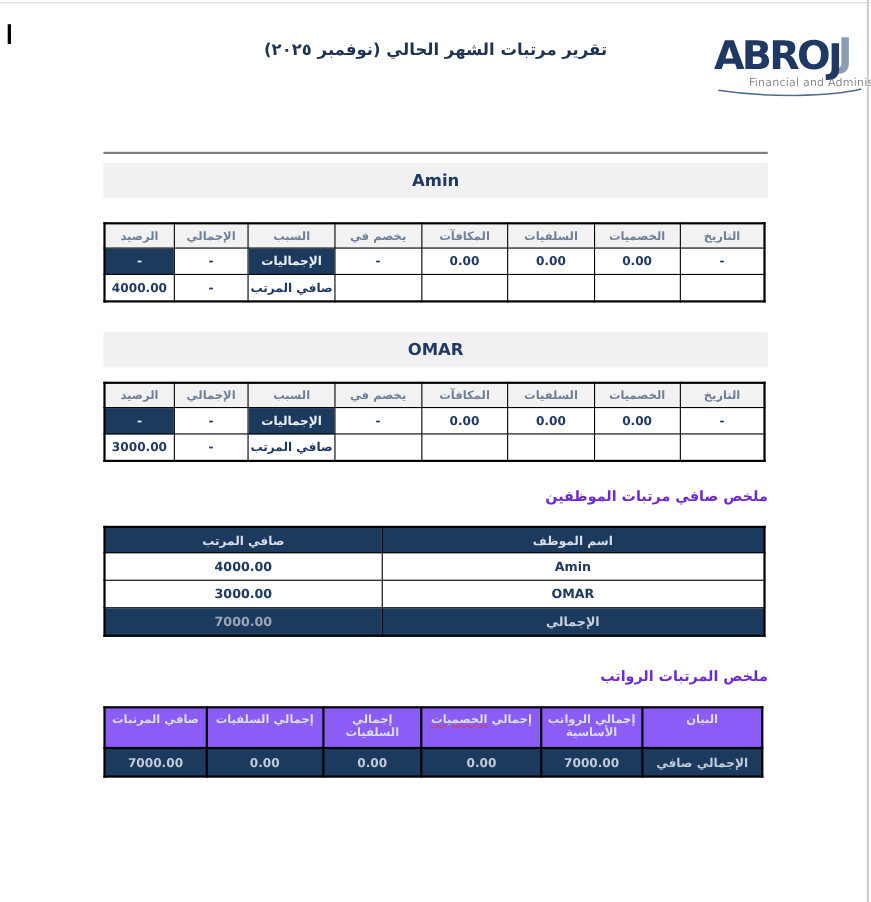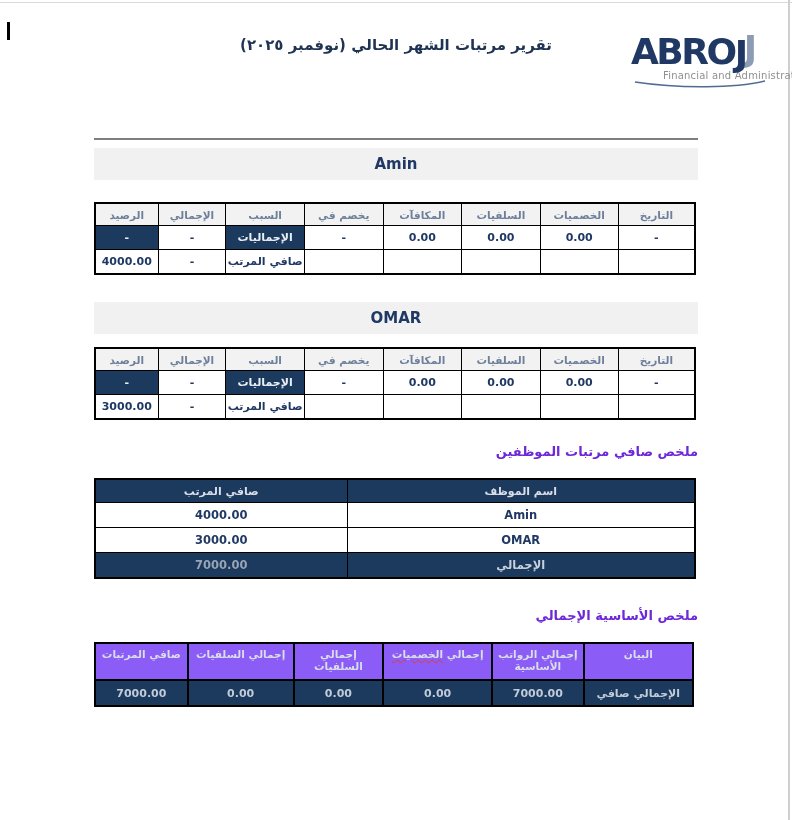--- a/index.html
+++ b/index.html
@@ -6,21 +6,21 @@
   body{width:792px;height:820px;position:relative;overflow:hidden;
        font-family:"DejaVu Sans", sans-serif;}
   .abs{position:absolute;}
 
   
   .topline{top:2px;left:0;width:792px;height:1px;background:#d9d9d9;}
   .rightline{top:0;right:2px;width:2px;height:820px;background:#cfcfcf;}
   .caret{left:7px;top:22px;width:2.5px;height:18px;background:#000;}
 
   
-  .logo{top:34px;right:23px;width:138px;text-align:left;line-height:1;}
+  .logo{top:34px;right:5px;width:138px;text-align:left;line-height:1;}
   .brandrow{white-space:nowrap;}
   .brand{font-weight:bold;font-size:36px;letter-spacing:-2.5px;color:#1F3864;}
   .jj{position:relative;display:inline-block;width:30px;height:36px;vertical-align:bottom;}
   .j-back{position:absolute;left:9px;top:-3px;font-weight:bold;font-size:36px;color:#8C9CB5;}
   .j-front{position:absolute;left:0;top:2px;font-weight:bold;font-size:36px;color:#1F3864;}
   .tagline{margin-top:1px;font-size:10px;color:#8f8f8f;letter-spacing:.2px;white-space:nowrap;padding-left:32px;}
   .swoosh{display:block;margin-top:-1px;}
 
   
   .title{top:32px;left:94px;width:604px;text-align:center;color:#1F3352;
@@ -212,21 +212,21 @@
       <td>OMAR</td>
       <td>3000.00</td>
     </tr>
     <tr class="total">
       <td class="t-label">الإجمالي</td>
       <td class="t-val">7000.00</td>
     </tr>
   </tbody>
 </table>
 
-<div class="abs sec-title sec-grand">ملخص الأساسية الإجمالي</div>
+<div class="abs sec-title sec-grand">ملخص المرتبات الرواتب</div>
 
 <table class="abs grand-table" dir="rtl">
   <colgroup>
     <col style="width:18.3%">
       <col style="width:15.3%">
       <col style="width:18.2%">
     <col style="width:15.0%">
       <col style="width:17.7%">
       <col style="width:15.5%">
   </colgroup>

